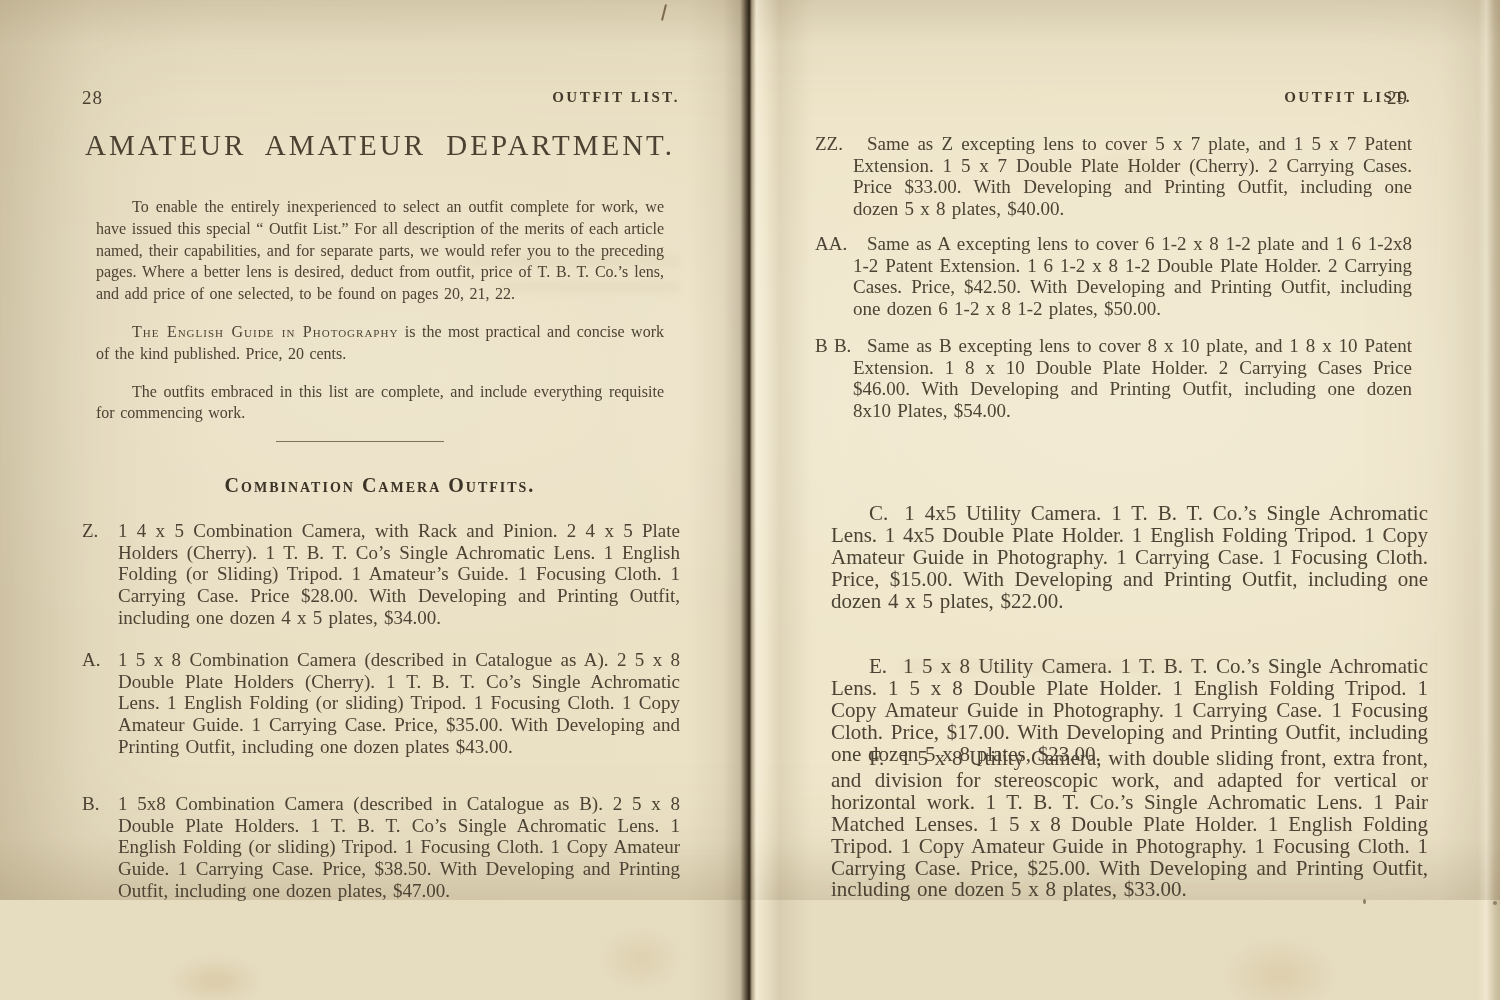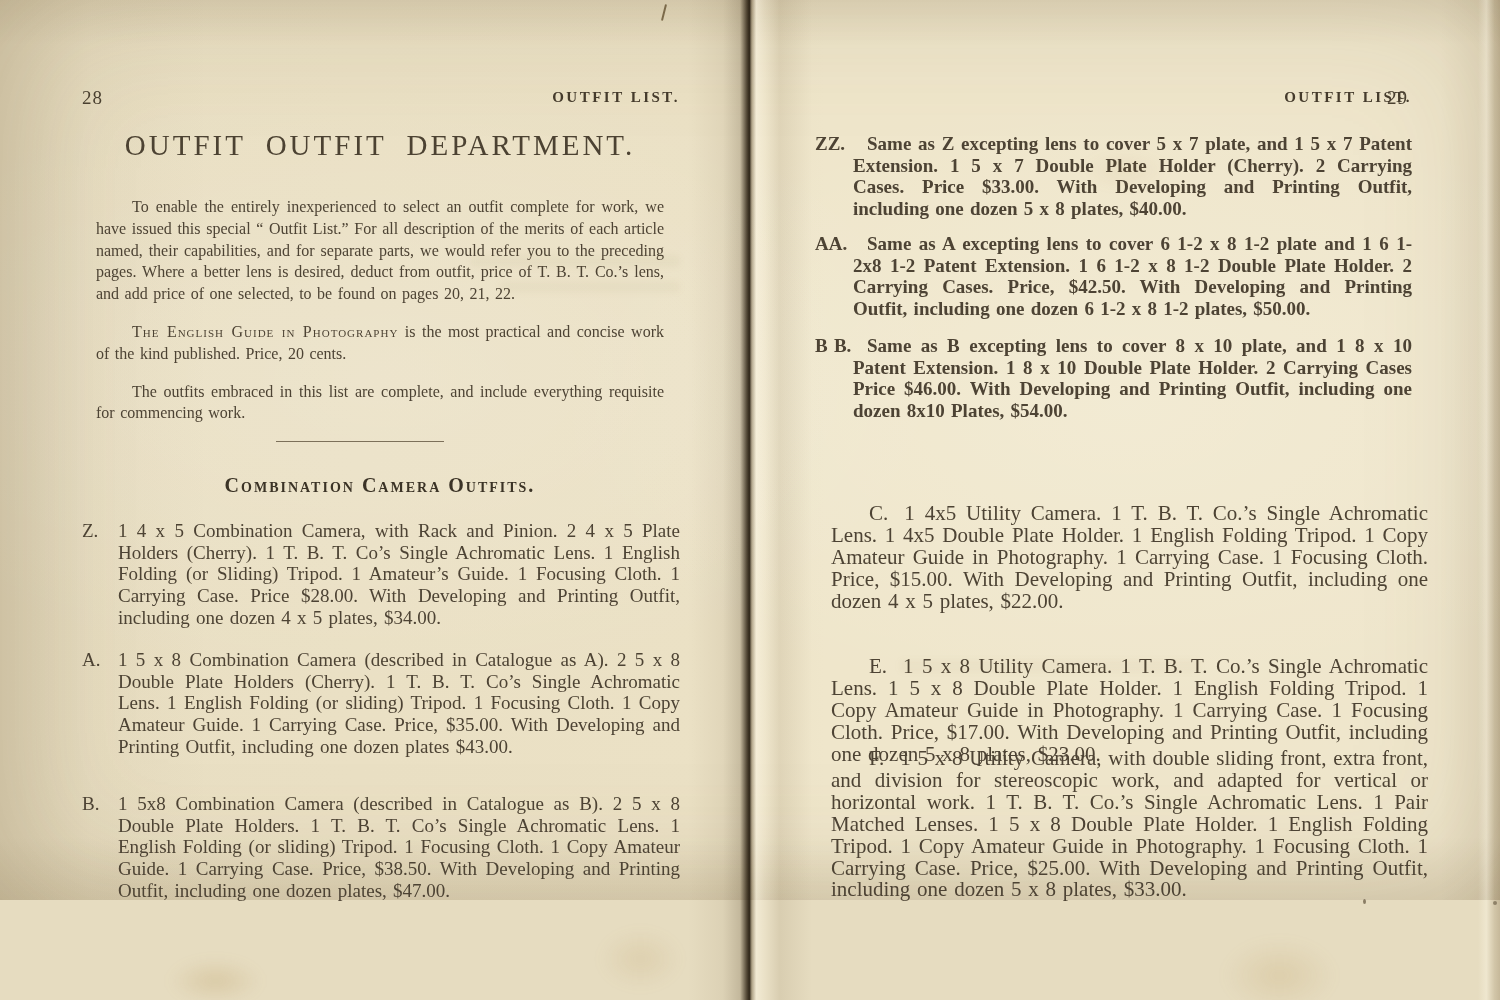--- a/index.html
+++ b/index.html
@@ -65,21 +65,21 @@
   }
   .sect-left{top:474px;}
   .sect-right{top:461px;}
 
   .hang-item{
     position:absolute;left:0;width:100%;
     font-size:19px;line-height:21.7px;text-align:justify;word-spacing:1.5px;
     padding-left:38px;box-sizing:border-box;
   }
   .hang-item .ilabel{position:absolute;left:2px;top:0;text-indent:0;}
-  .page-right .hang-item{text-indent:14px;font-weight:bold;}
+  .page-right .hang-item{text-indent:14px;}
   .page-right .hang-item .ilabel{left:0;}
   .it-z{top:520px;} .it-a{top:649px;} .it-b{top:793px;}
   .it-zz{top:133px;} .it-aa{top:233px;} .it-bb{top:335px;}
 
   .util-item{
     position:absolute;left:16px;width:100%;margin:0;
     font-size:21px;line-height:21.9px;text-align:justify;word-spacing:1.5px;
     text-indent:38px;
   }
   .util-item .ulabel{margin-right:16px;}
@@ -100,21 +100,21 @@
   .ghost-3{left:900px;top:660px;width:300px;height:12px;background:rgba(130,108,66,0.045);}
 </style>
 </head>
 <body>
 
 <div id="spread">
 
   <div class="page page-left">
     <span class="pageno pageno-left">28</span>
     <div class="running-head">OUTFIT LIST.</div>
-    <h1 class="title">OUTFIT OUTFIT DEPARTMENT.</h1>
+    <h1 class="title">AMATEUR AMATEUR DEPARTMENT.</h1>
 
     <div class="intro">
       <p>To enable the entirely inexperienced to select an outfit complete for work, we have issued this special “ Outfit List.”  For all description of the merits of each article named, their capabilities, and for separate parts, we would refer you to the preceding pages.  Where a better lens is desired, deduct from outfit, price of T. B. T. Co.’s lens, and add price of one selected, to be found on pages 20, 21, 22.</p>
       <p><span class="sc">The English Guide in Photography</span><span> is the most practical and concise work of the kind published.  Price, 20 cents.</span></p>
       <p>The outfits embraced in this list are complete, and include everything requisite for commencing work.</p>
     </div>
 
     <div class="divider"></div>
     <h2 class="sect sect-left">Combination Camera Outfits.</h2>
 

